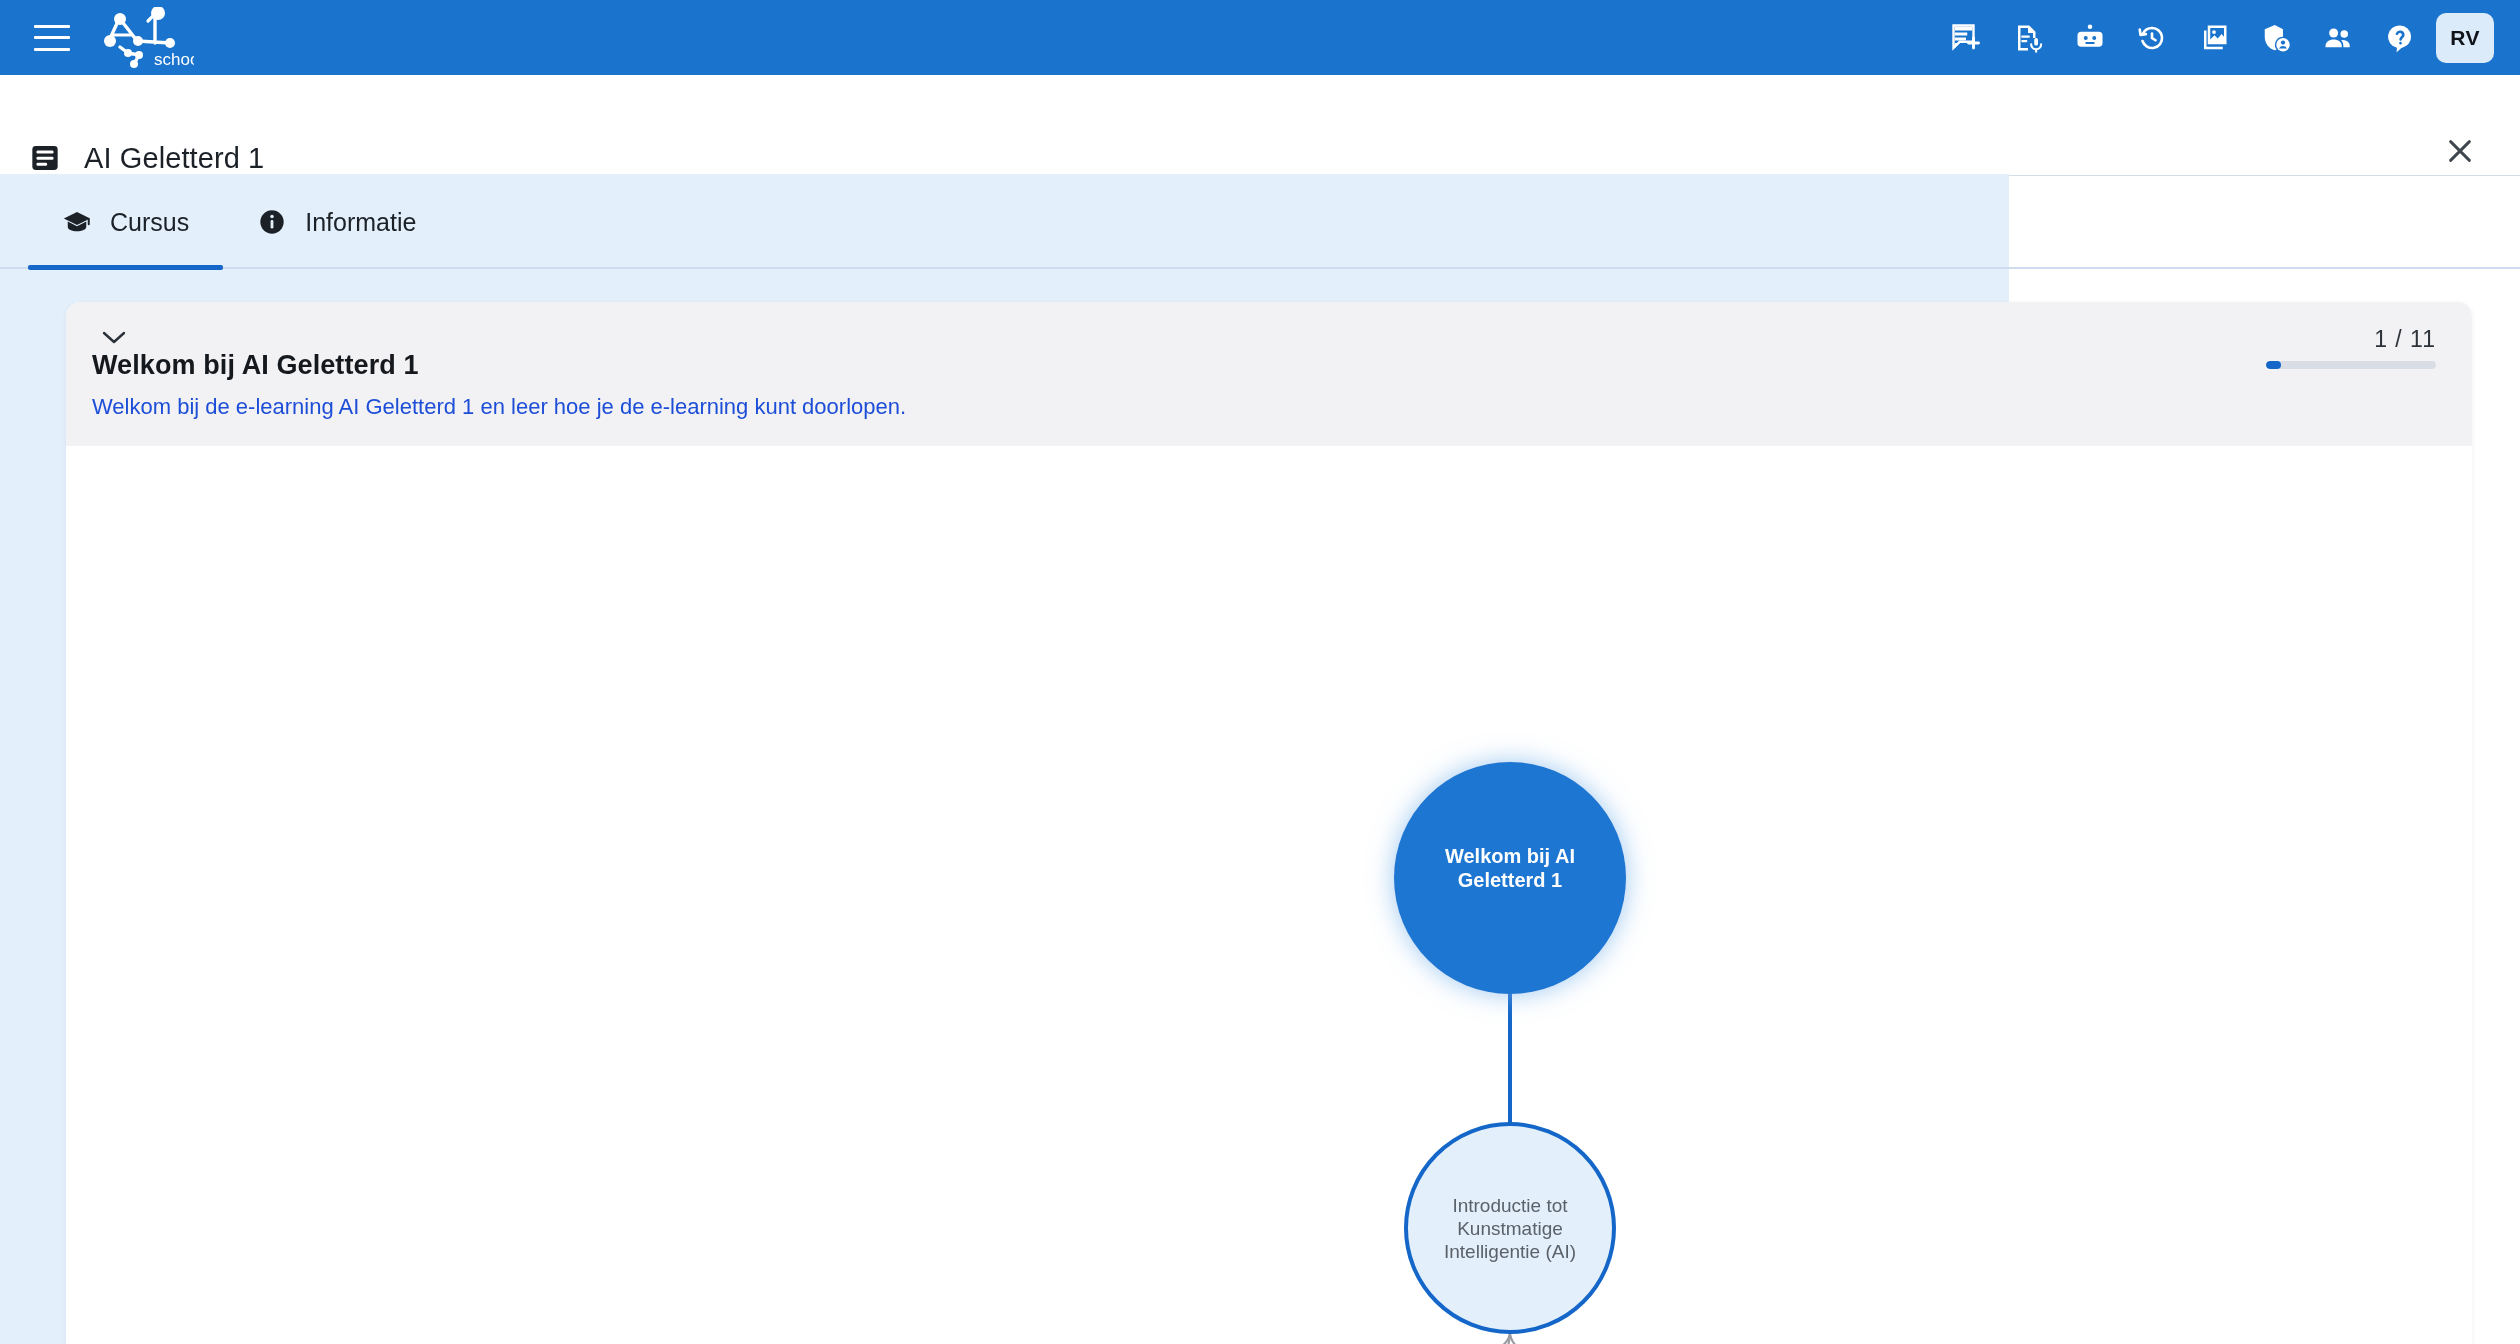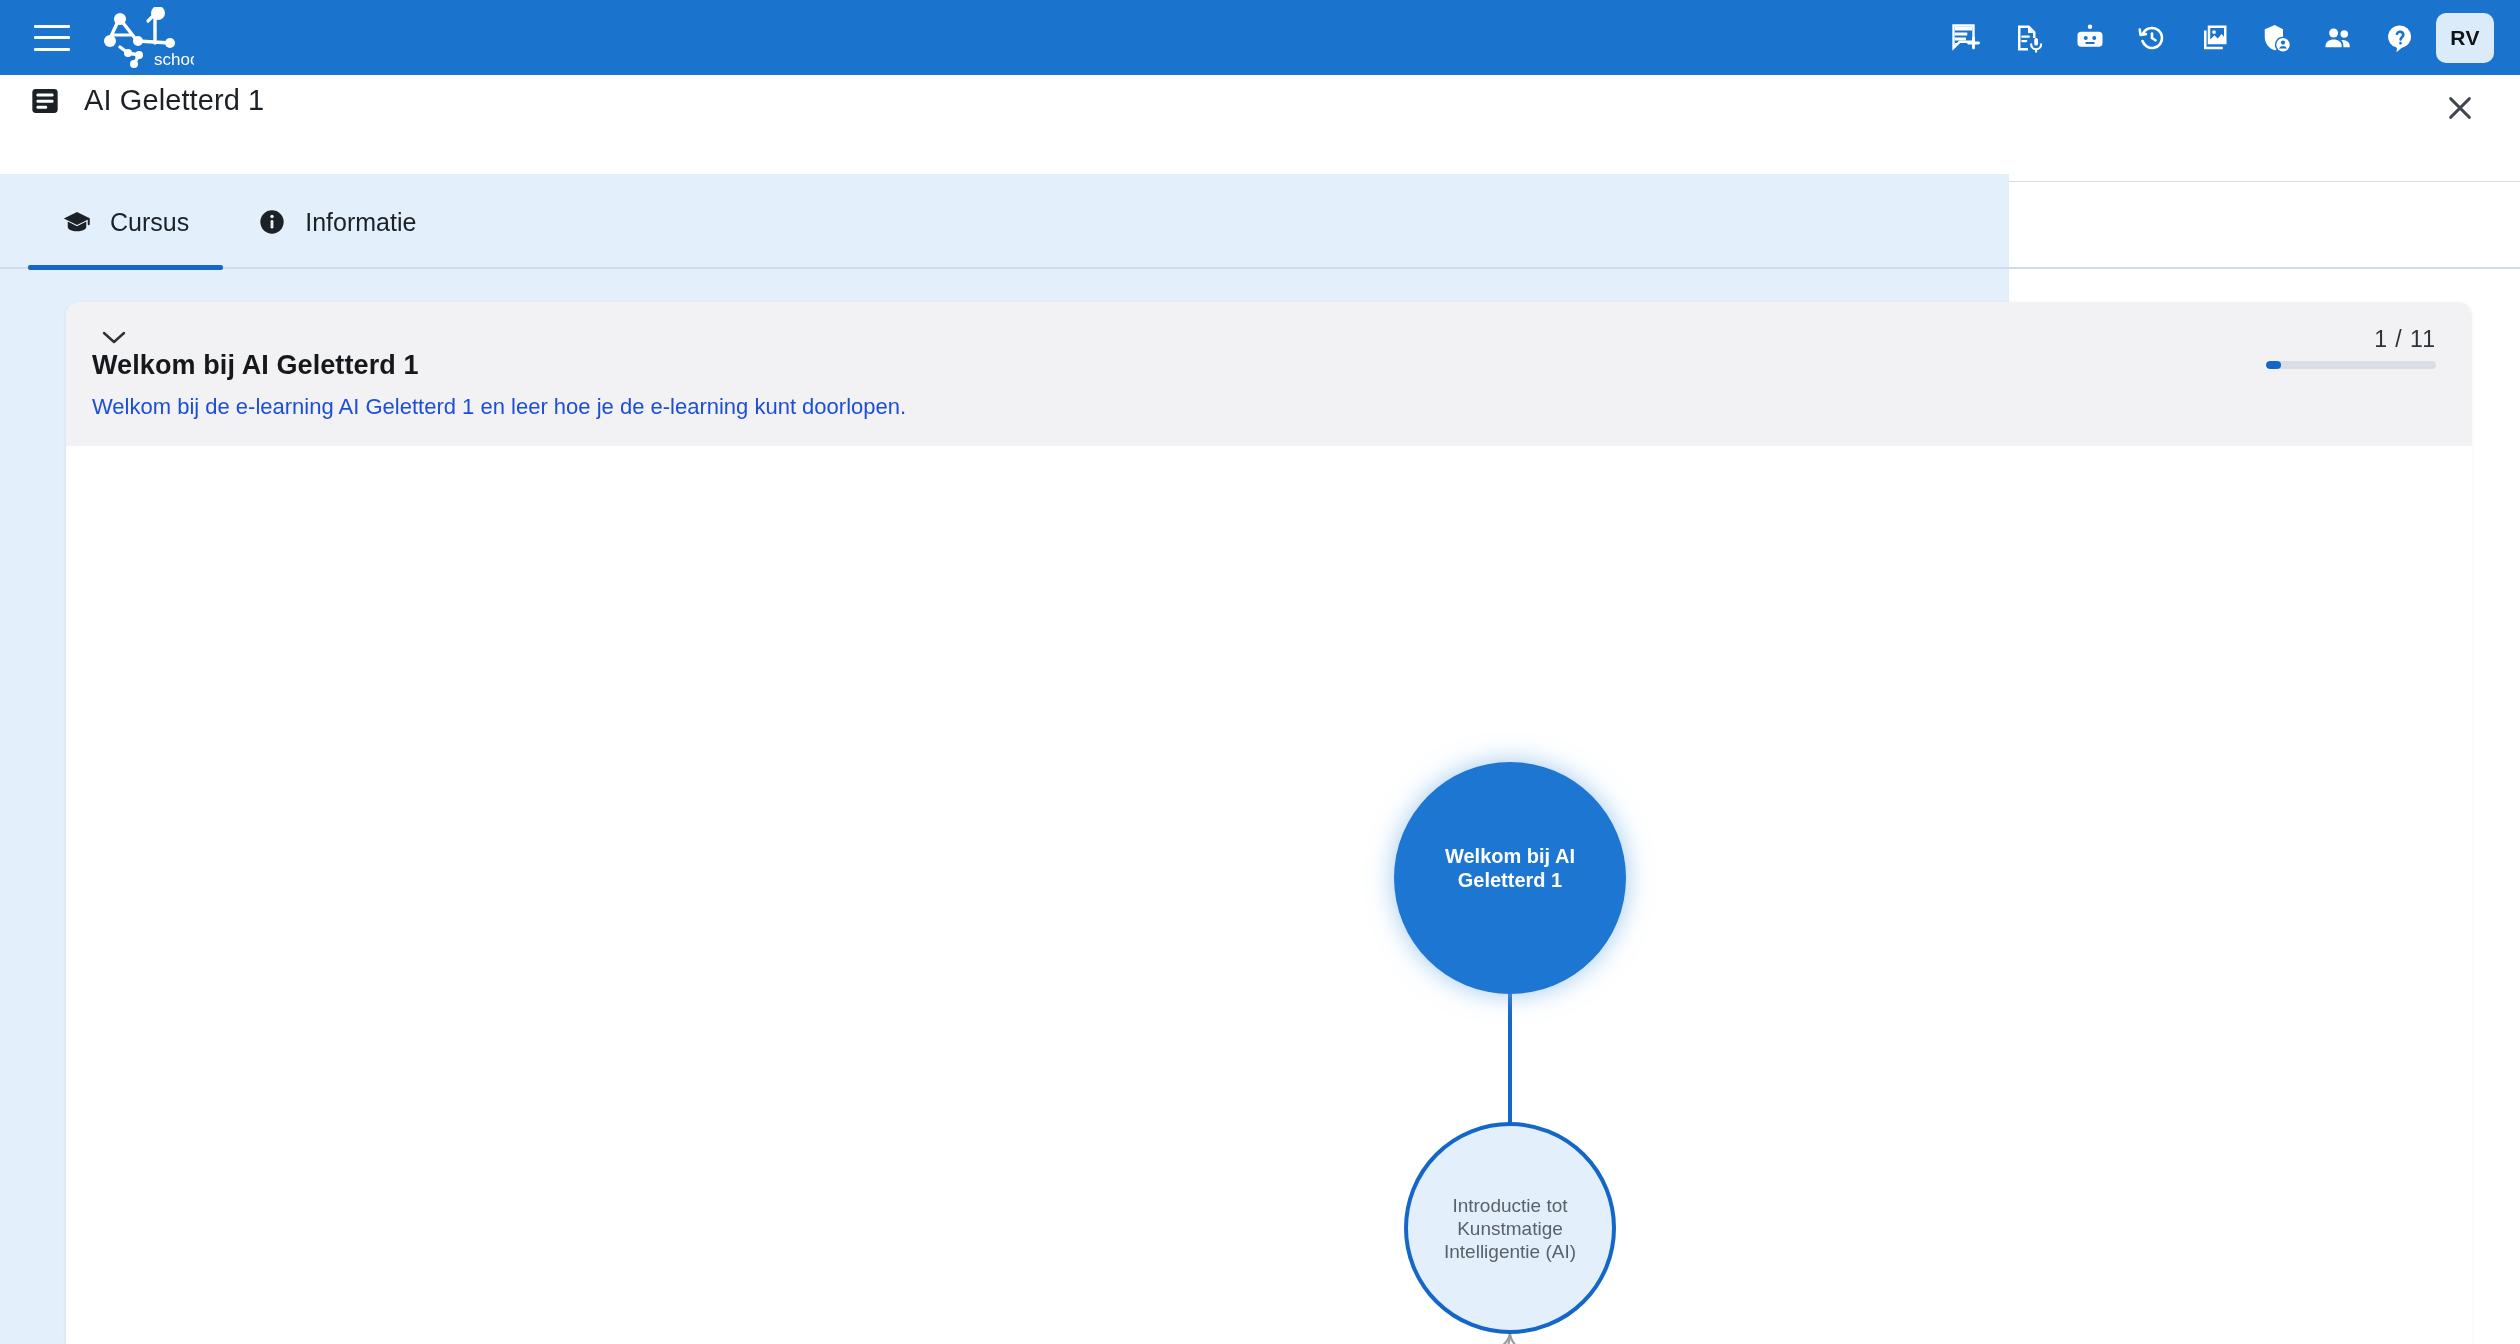--- a/index.html
+++ b/index.html
@@ -57,24 +57,24 @@
     color: #101418;
     font-size: 21px; font-weight: 700;
     letter-spacing: .3px;
     margin-right: 26px;
     cursor: pointer;
   }
 
   
   .titlebar {
     position: absolute;
-    top: 84px; left: 0;
+    top: 78px; left: 0;
     width: 2520px; height: 98px;
     background: #ffffff;
-    display: flex; align-items: flex-start;
+    display: flex; align-items: flex-end;
     border-bottom: 1px solid #d5dde6;
   }
   .title-icon {
     margin-left: 28px;
     width: 34px; height: 34px;
     display: flex; align-items: center; justify-content: center;
   }
   .title-icon svg { fill: #1b2127; display: block; }
   .title-text {
     margin-left: 22px;

